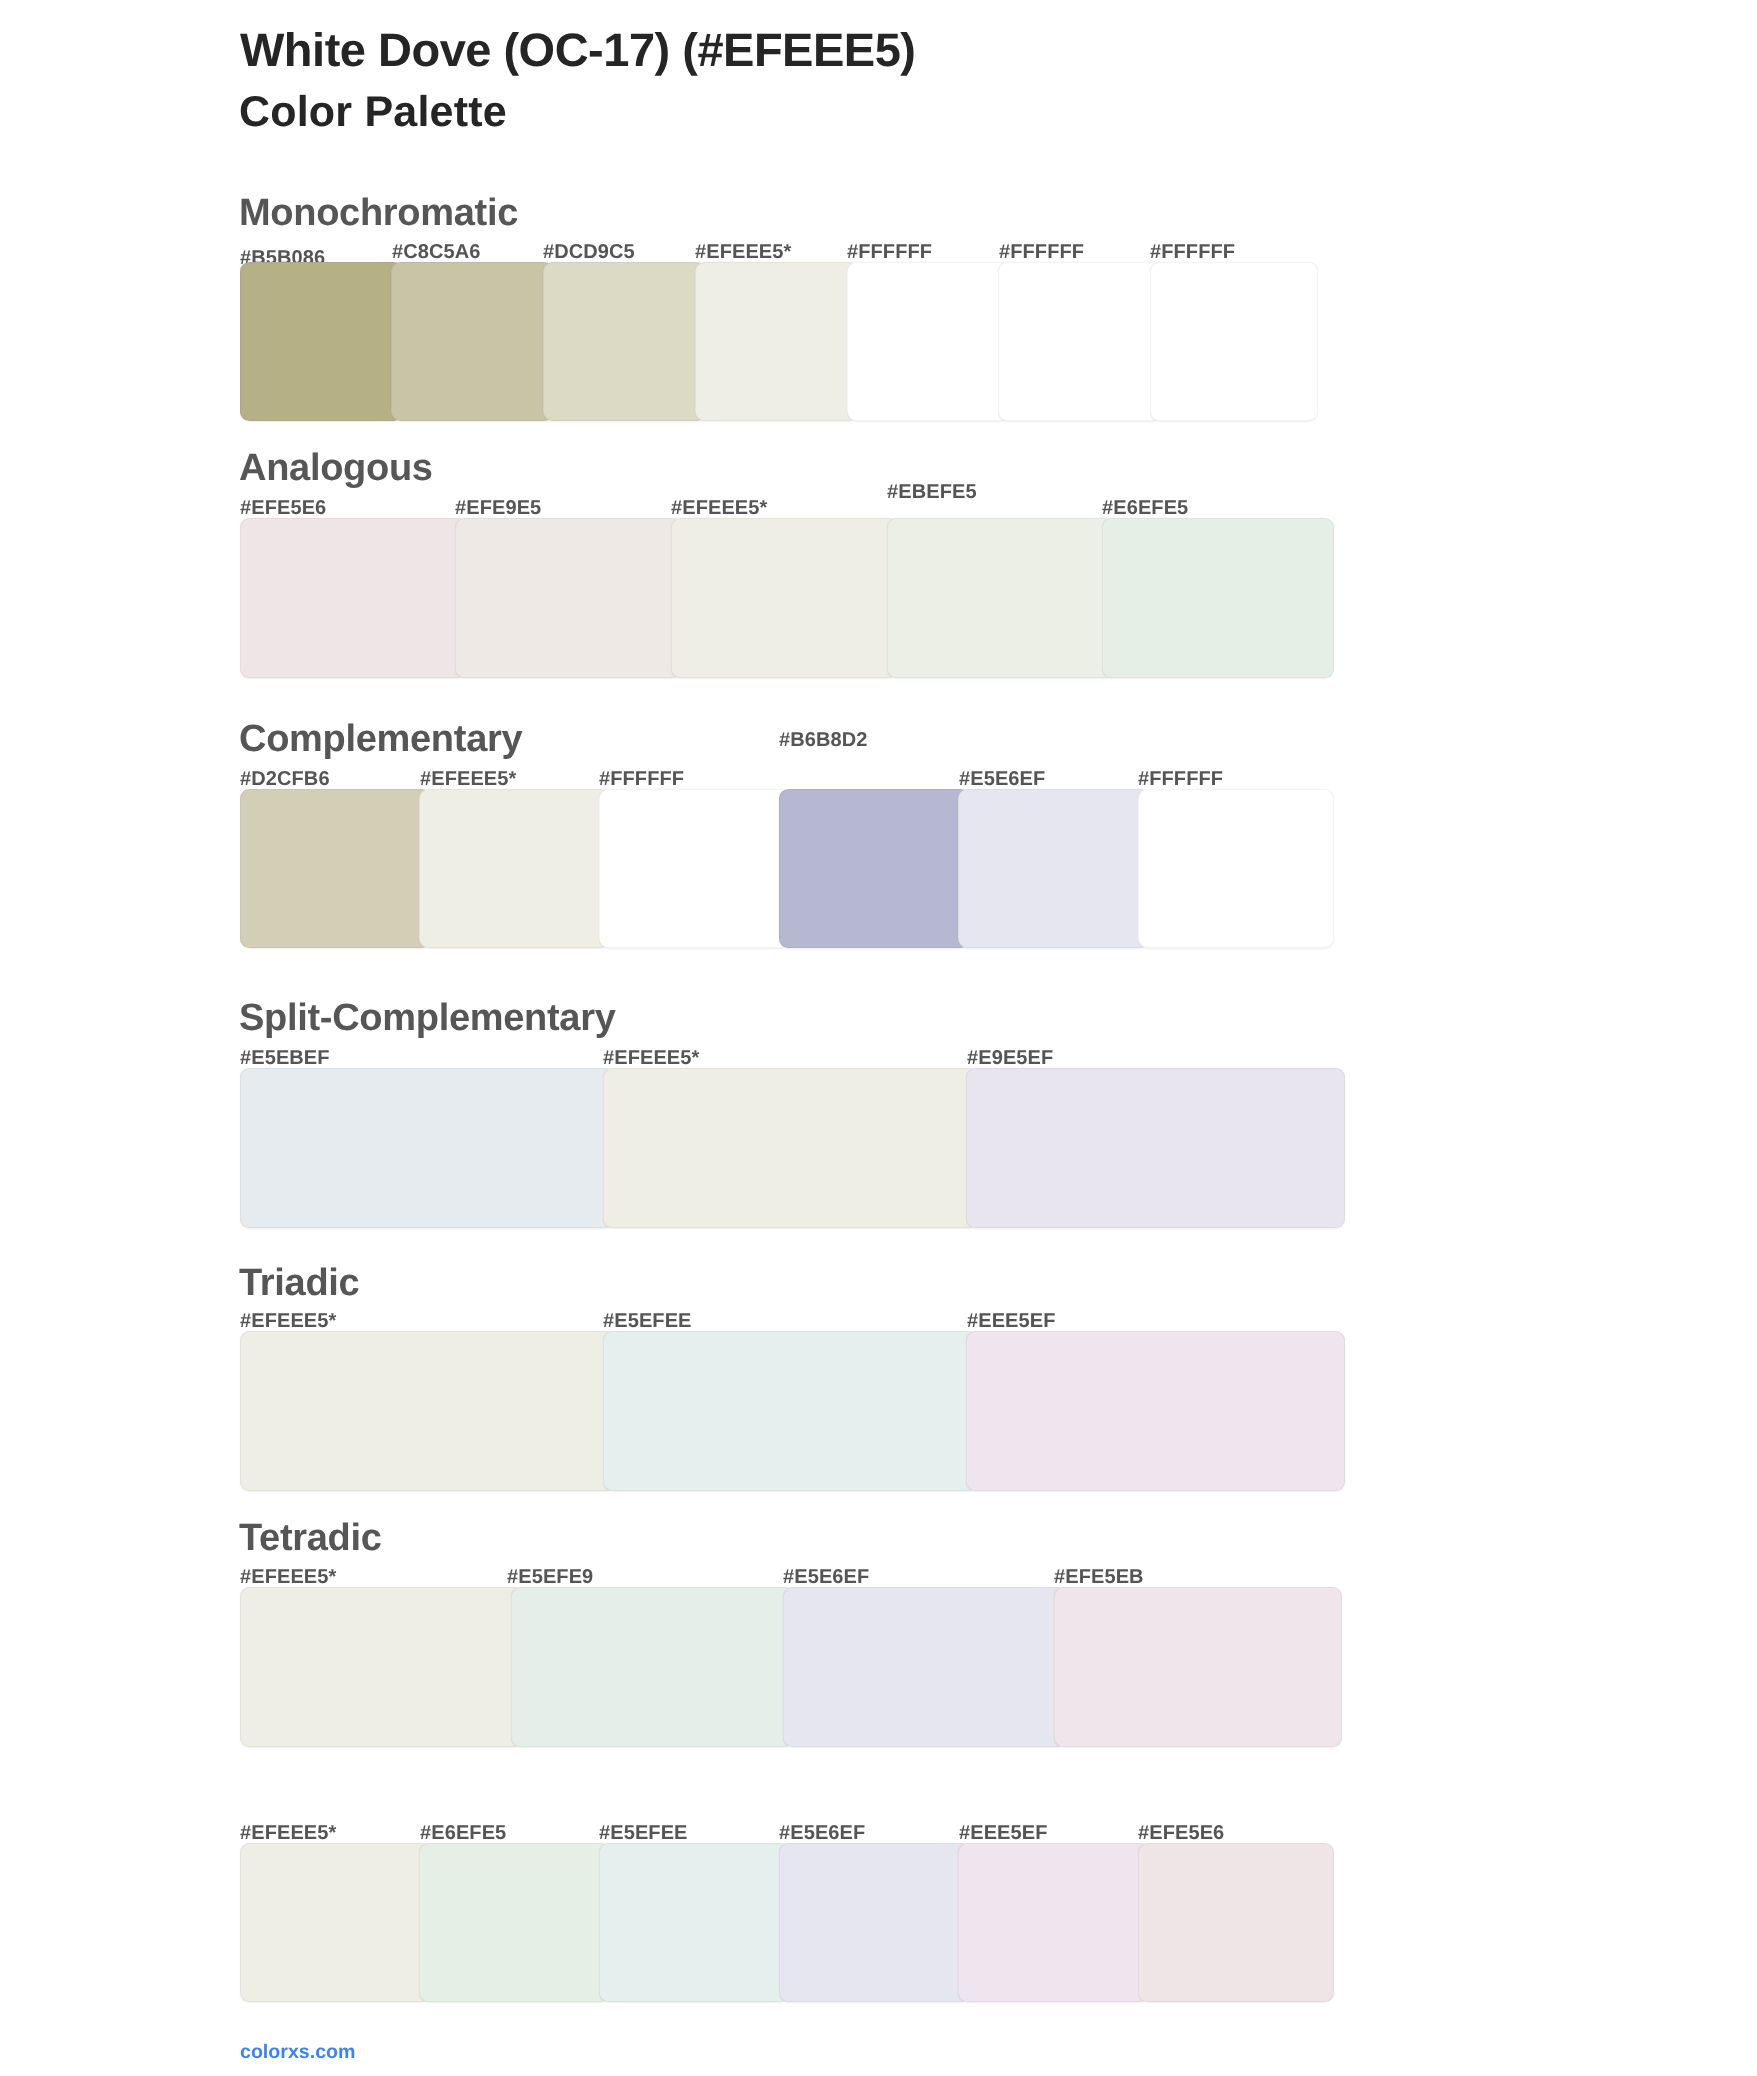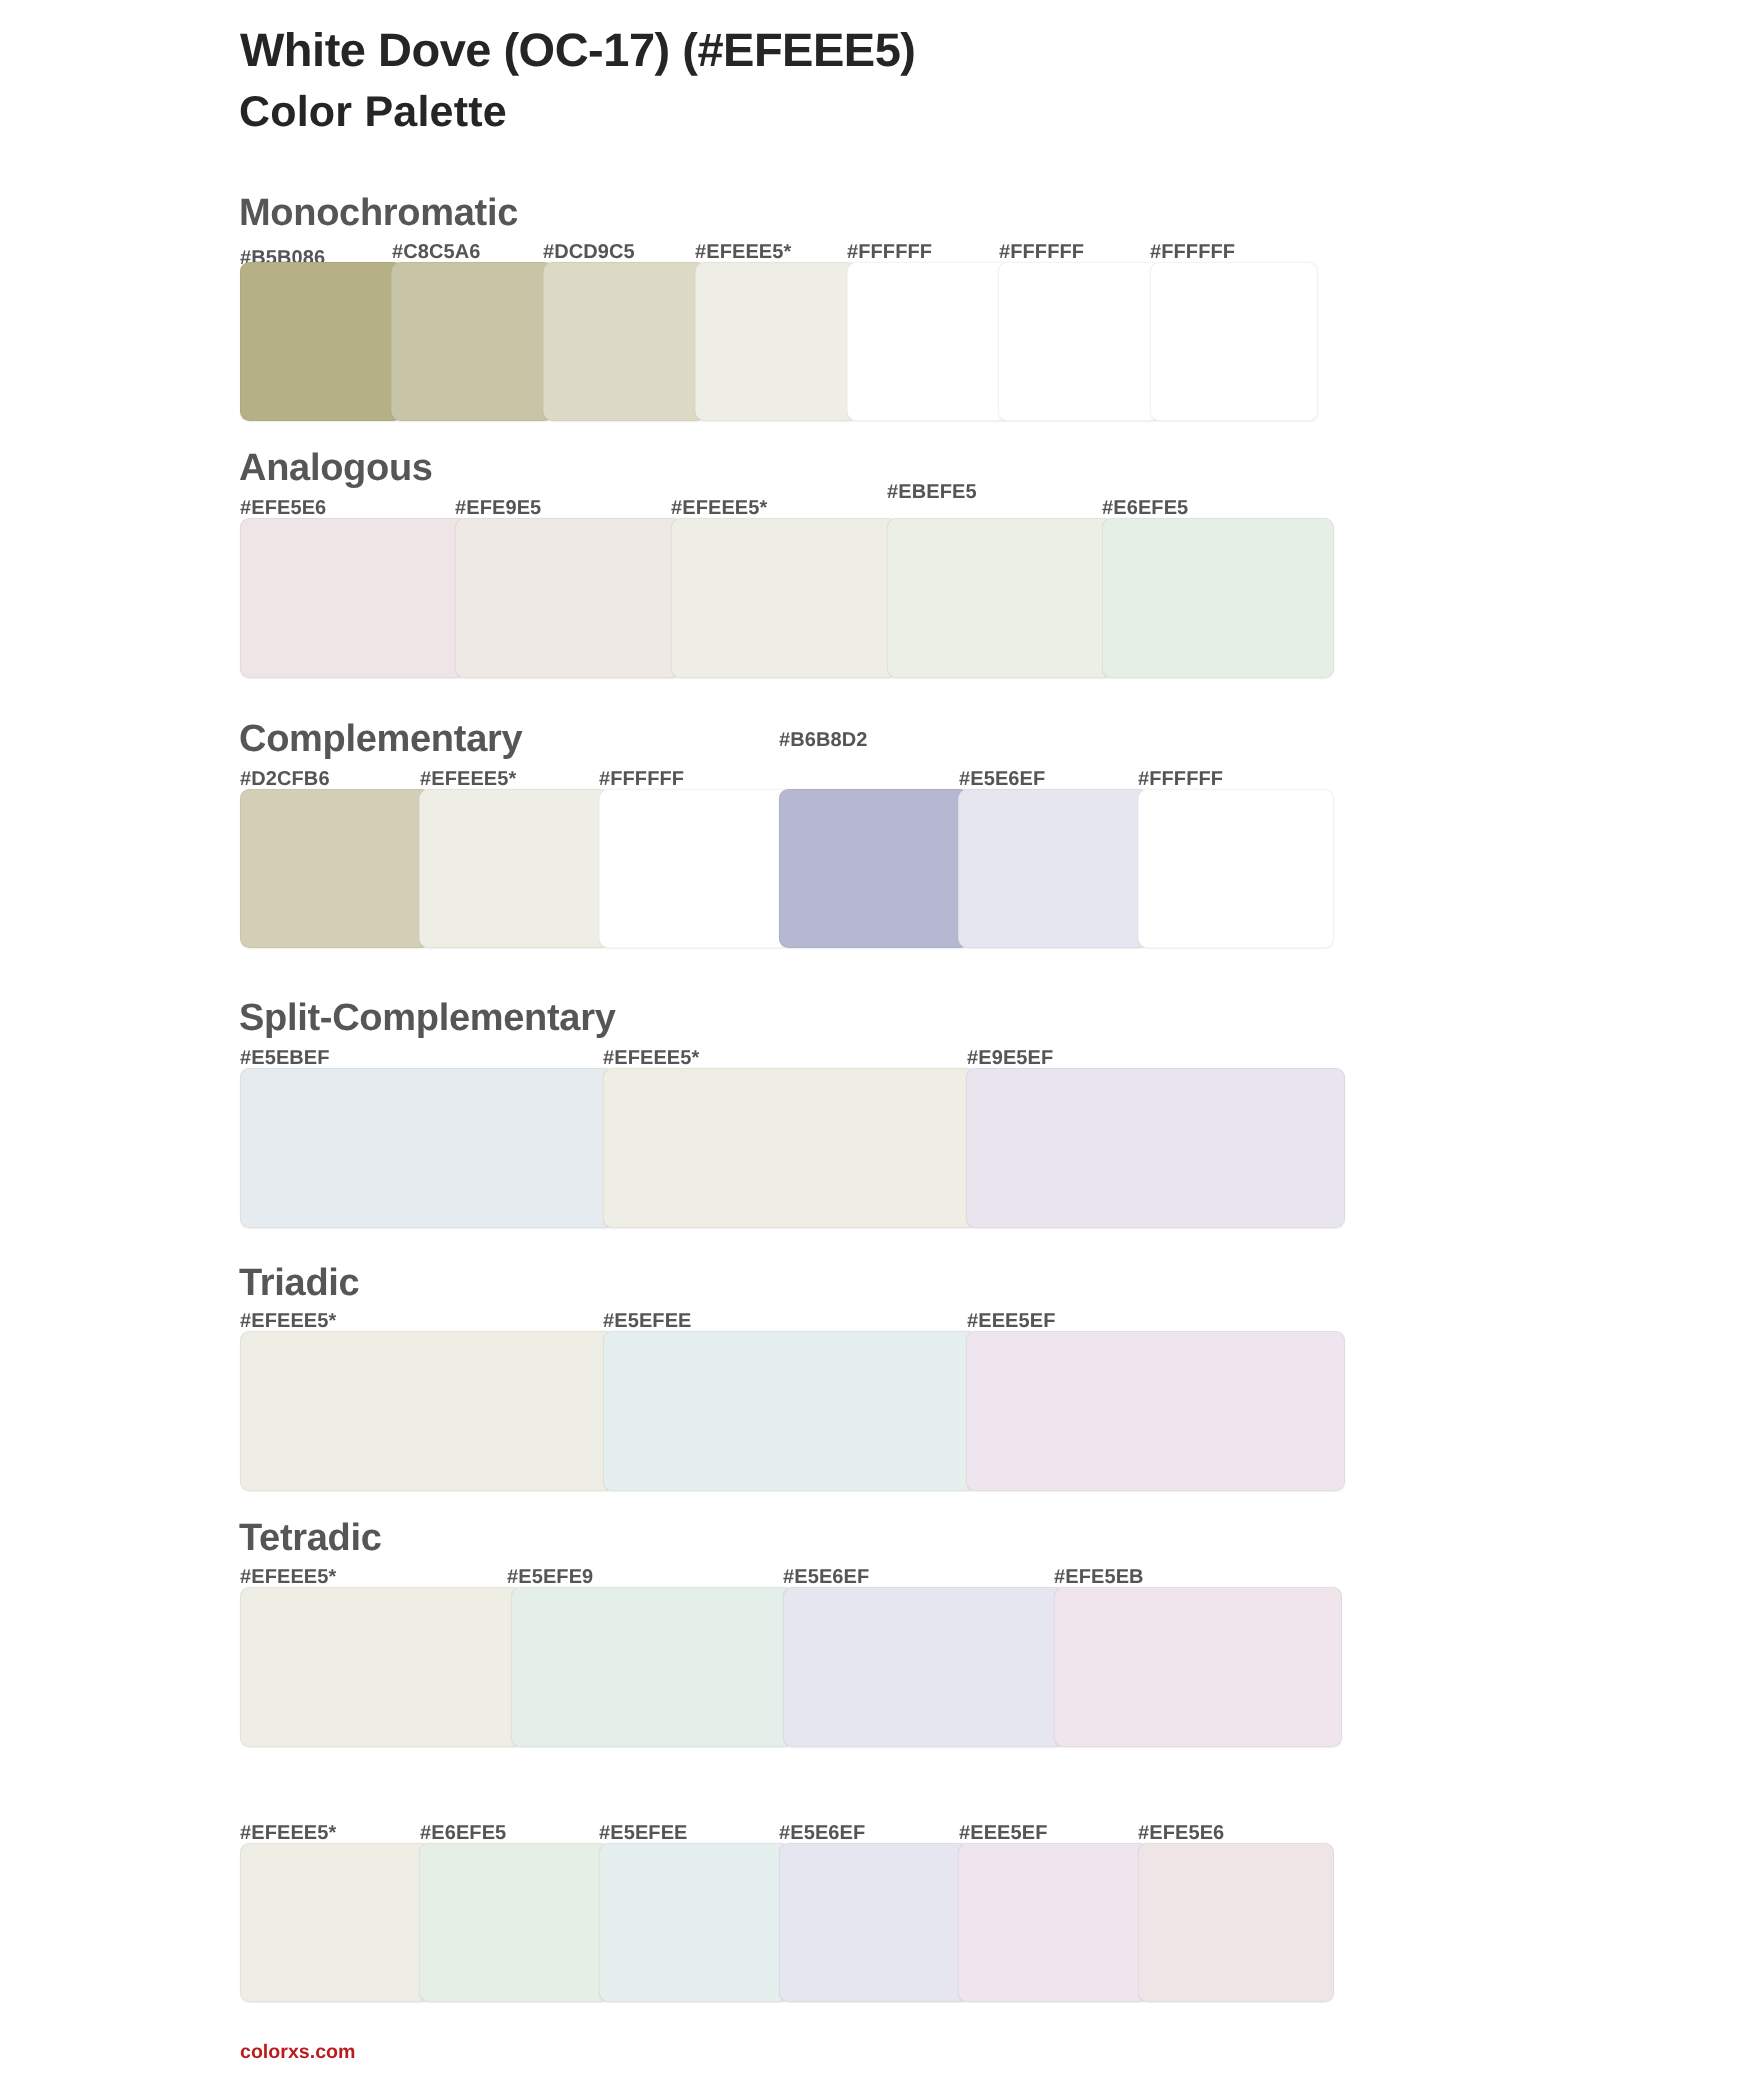--- a/index.html
+++ b/index.html
@@ -13,21 +13,21 @@
   .title, .subtitle, .scheme-title, .swatch-label, .footer {
     position:absolute; margin:0; white-space:nowrap; line-height:1;
     font-weight:bold;
     -webkit-font-smoothing:antialiased;
     will-change:transform;
   }
   .title    { left:240px; font-size:47px; color:#252525; letter-spacing:-0.5px; }
   .subtitle { left:239px; font-size:43px;   color:#252525; letter-spacing:0.2px; }
   .scheme-title { left:239px; font-size:38px; color:#565656; letter-spacing:-0.3px; }
   .swatch-label { font-size:20px; color:#555555; letter-spacing:0.1px; }
-  .footer   { left:240px; font-size:19.6px; color:#b91c1c; }
+  .footer   { left:240px; font-size:19.6px; color:#3b82f6; }
   .swatch {
     position:absolute;
     border-radius:9.6px;
     box-shadow: inset 0 0 0 0.8px rgba(0,0,0,0.06), 0 0.8px 1.6px rgba(0,0,0,0.07);
   }
 </style>
 </head>
 <body>
 
 <div class="page">

